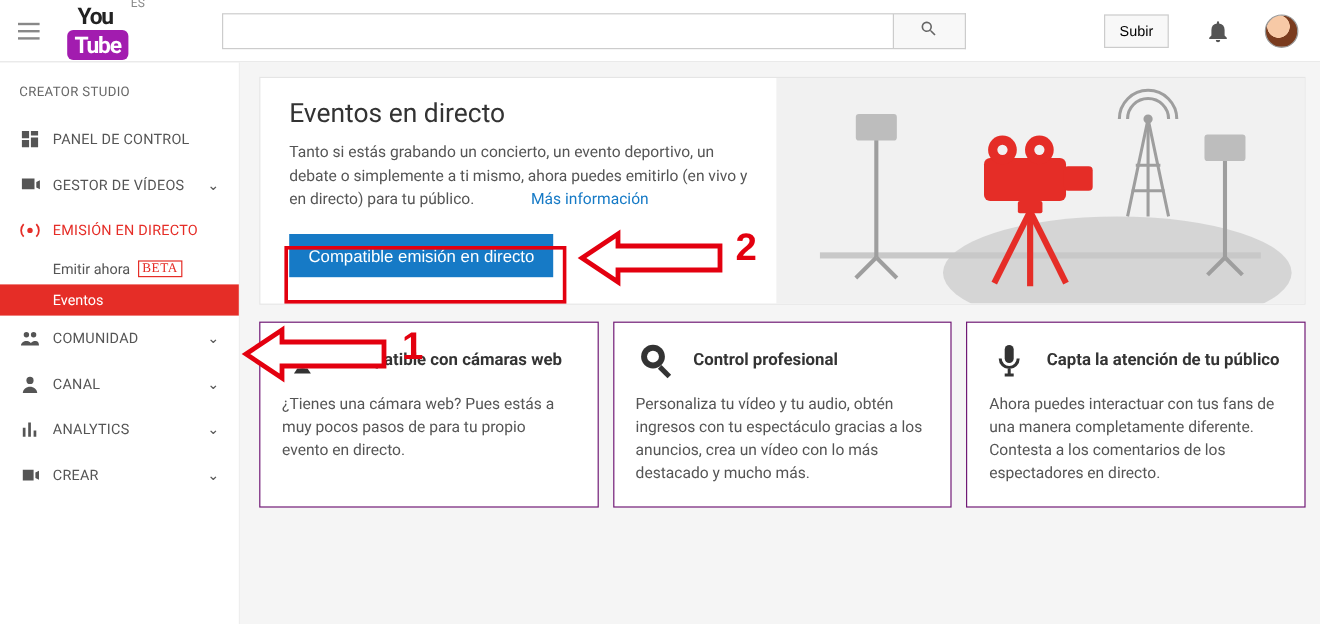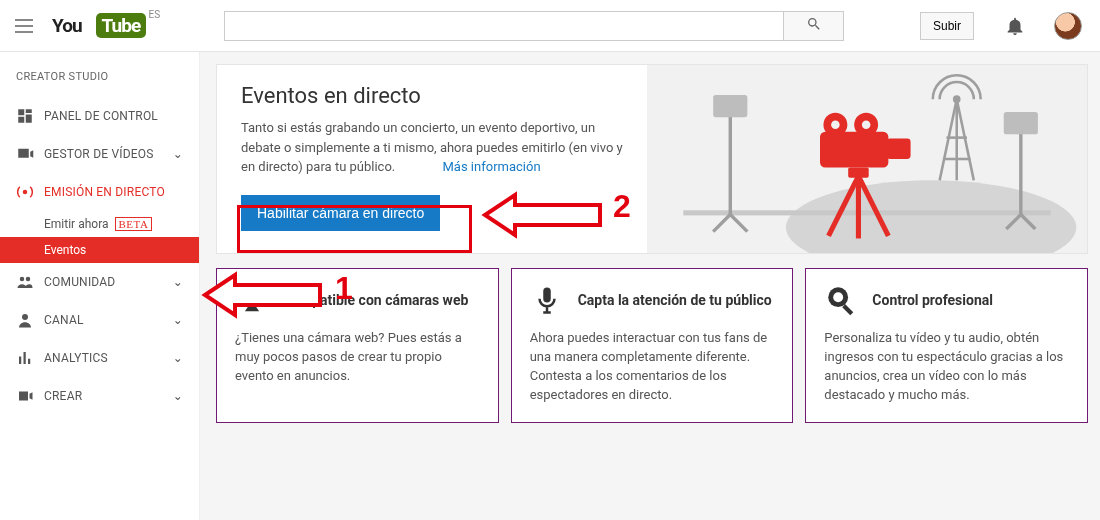--- a/index.html
+++ b/index.html
@@ -3,23 +3,23 @@
 <meta charset="utf-8">
 <style>
   * { box-sizing: border-box; }
   html, body { margin:0; padding:0; font-family: Roboto, Arial, sans-serif; color:#333; background:#fff; }
   body { width:1100px; height:520px; overflow:hidden; }
 
   
   .topbar { height:52px; display:flex; align-items:center; padding:0 18px 0 10px; gap:14px; border-bottom:1px solid #e5e5e5; }
   .hamburger { width:28px; height:28px; display:flex; flex-direction:column; justify-content:center; gap:4px; cursor:pointer; }
   .hamburger span { display:block; height:2px; background:#888; width:18px; margin:0 auto; }
-  .logo { display:flex; align-items:center; font-weight:700; font-size:19px; letter-spacing:-1px; cursor:pointer; position:relative; }
+  .logo { display:flex; align-items:center; font-weight:700; font-size:19px; letter-spacing:-1px; cursor:pointer; position:relative;flex-direction:column; }
   .logo .you { color:#222; }
-  .logo .tube { background:#4d7c0f; color:#fff; border-radius:5px; padding:1px 6px; margin-left:14px; }
+  .logo .tube { background:#a21caf; color:#fff; border-radius:5px; padding:1px 6px; margin-left:4px; }
   .logo .region { position:absolute; top:-4px; right:-14px; font-size:10px; color:#888; font-weight:400; letter-spacing:0;}
   .search-wrap { display:flex; align-items:center; margin-left:64px; }
   .search-input { width:560px; height:30px; border:1px solid #ccc; padding:0 8px; font-size:14px; outline:none; }
   .search-btn { width:60px; height:30px; border:1px solid #ccc; border-left:none; background:#f8f8f8; display:flex; align-items:center; justify-content:center; cursor:pointer; }
   .search-btn svg { width:16px; height:16px; fill:#666; }
   .spacer { flex:1; }
   .upload-btn { height:28px; padding:0 12px; border:1px solid #ccc; background:#f8f8f8; font-size:12px; cursor:pointer; }
   .bell { width:22px; height:22px; cursor:pointer; margin:0 14px 0 16px; }
   .avatar { width:28px; height:28px; border-radius:50%; background: radial-gradient(circle at 40% 35%, #f7c9a6 0 40%, #7a3b1e 42% 100%); border:1px solid #999; cursor:pointer; }
 
@@ -185,21 +185,21 @@
 
   <div class="main" style="position:relative;">
 
     <div class="hero" style="position:relative;">
       <div class="hero-left">
         <h1>Eventos en directo</h1>
         <p>
           <span>Tanto si estás grabando un concierto, un evento deportivo, un debate o simplemente a ti mismo, ahora puedes emitirlo (en vivo y en directo) para tu público.</span>
           <a class="more">Más información</a>
         </p>
-        <button class="enable-btn">Habilitar cámara en directo</button>
+        <button class="enable-btn">Compatible emisión en directo</button>
       </div>
       <div class="hero-right">
         <svg viewBox="0 0 430 220" width="100%" height="100%" preserveAspectRatio="xMidYMax meet">
 
           <ellipse cx="290" cy="190" rx="170" ry="55" fill="#d5d5d5"></ellipse>
           <rect x="0" y="170" width="430" height="6" fill="#c8c8c8"></rect>
 
           <g stroke="#9e9e9e" stroke-width="4" fill="#9e9e9e">
             <line x1="55" y1="60" x2="55" y2="175"></line>
             <line x1="35" y1="195" x2="55" y2="175"></line>
@@ -254,47 +254,47 @@
         <div class="feature-head">
           <span class="ficon">
             <svg viewBox="0 0 24 24" width="34" height="34" fill="#333">
                 <circle cx="12" cy="10" r="7"></circle>
                 <circle cx="12" cy="10" r="3" fill="#fff"></circle>
                 <path d="M7 20h10l-2-3H9z"></path>
               </svg>
           </span>
           <span>Compatible con cámaras web</span>
         </div>
-        <p>¿Tienes una cámara web? Pues estás a muy pocos pasos de crear tu propio evento en anuncios.</p>
-      </div>
-      <div class="feature">
-        <div class="feature-head">
-          <span class="ficon">
-            <svg viewBox="0 0 24 24" width="30" height="34" fill="#333">
-                <rect x="9" y="2" width="6" height="12" rx="3"></rect>
-                <path d="M6 11a6 6 0 0012 0M12 18v4M9 22h6" stroke="#333" stroke-width="2" fill="none"></path>
-              </svg>
-          </span>
-          <span>Capta la atención de tu público</span>
-        </div>
-        <p>Ahora puedes interactuar con tus fans de una manera completamente diferente. Contesta a los comentarios de los espectadores en directo.</p>
+        <p>¿Tienes una cámara web? Pues estás a muy pocos pasos de para tu propio evento en directo.</p>
       </div>
       <div class="feature">
         <div class="feature-head">
           <span class="ficon">
             <svg viewBox="0 0 24 24" width="34" height="34" fill="#333">
                 <circle cx="10" cy="10" r="7"></circle>
                 <circle cx="10" cy="10" r="3.5" fill="#fff"></circle>
                 <rect x="15" y="15" width="8" height="3" transform="rotate(45 15 15)"></rect>
               </svg>
           </span>
           <span>Control profesional</span>
         </div>
         <p>Personaliza tu vídeo y tu audio, obtén ingresos con tu espectáculo gracias a los anuncios, crea un vídeo con lo más destacado y mucho más.</p>
       </div>
+      <div class="feature">
+        <div class="feature-head">
+          <span class="ficon">
+            <svg viewBox="0 0 24 24" width="30" height="34" fill="#333">
+                <rect x="9" y="2" width="6" height="12" rx="3"></rect>
+                <path d="M6 11a6 6 0 0012 0M12 18v4M9 22h6" stroke="#333" stroke-width="2" fill="none"></path>
+              </svg>
+          </span>
+          <span>Capta la atención de tu público</span>
+        </div>
+        <p>Ahora puedes interactuar con tus fans de una manera completamente diferente. Contesta a los comentarios de los espectadores en directo.</p>
+      </div>
     </div>
 
   </div>
 </div>
 
 <div class="annot" style="left:200px; top:270px;">
   <svg width="170" height="50">
     <polygon class="annot-arrow" points="5,25 35,5 35,15 120,15 120,35 35,35 35,45"></polygon>
   </svg>
 </div>

